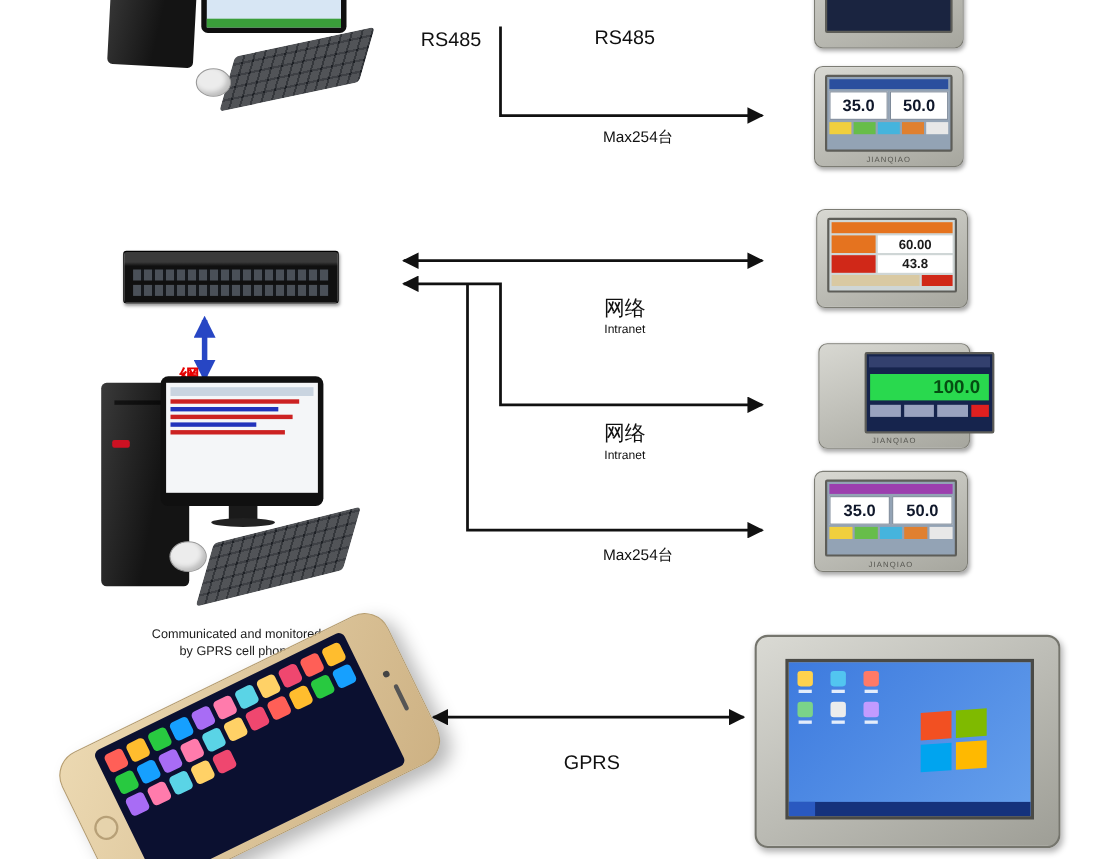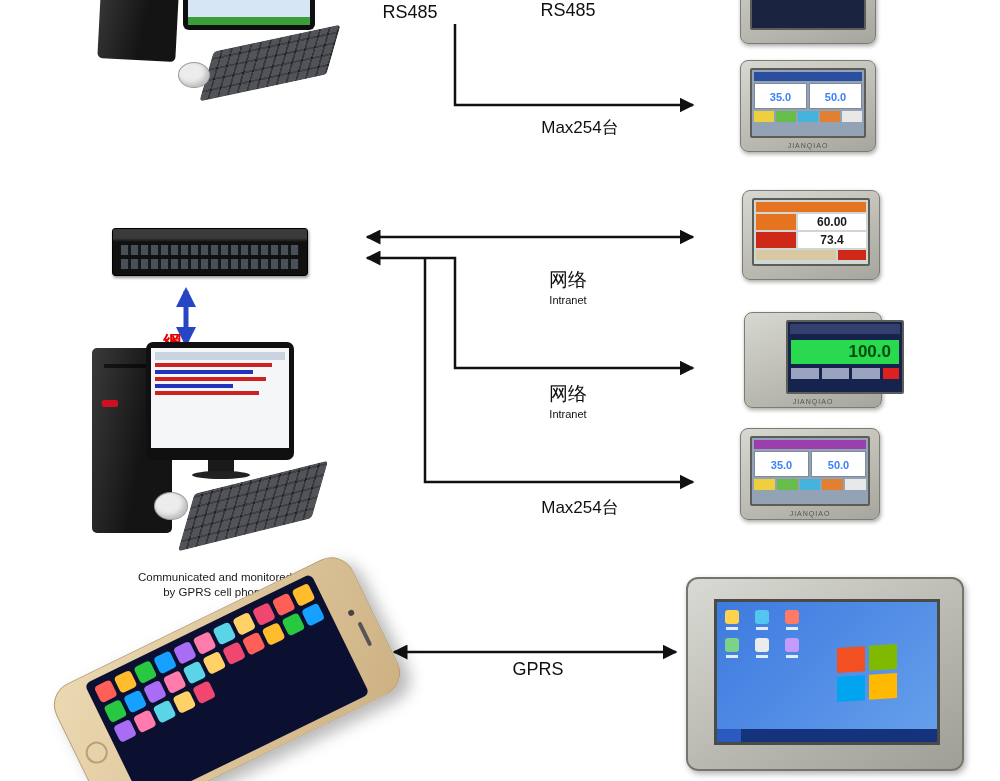--- a/index.html
+++ b/index.html
@@ -2,22 +2,22 @@
 <html><head>
 <meta charset="utf-8">
 <style>
   * { box-sizing: border-box; margin: 0; padding: 0; }
   body { margin: 0; background: #fff; font-family: "Liberation Sans", sans-serif; }
   .canvas { position: relative; width: 1000px; height: 781px; background: #ffffff; overflow: hidden; }
 
   .wires { position: absolute; left: 0; top: 0; pointer-events: none; }
 
   .lbl { position: absolute; color: #101010; text-align: center; }
-  .lbl-lg { font-size: 18px; }
-  .lbl-md { font-size: 17px; }
+  .lbl-lg { font-size: 18px; margin-top: 24px; }
+  .lbl-md { font-size: 14px; }
   .lbl .cn { display: block; font-size: 19px; }
   .lbl .en { display: block; font-size: 11px; margin-top: 1px; }
 
   .banner { position: absolute; height: 23px; background: #111111; color: #fff;
             font-size: 15px; font-weight: bold; text-align: center; line-height: 23px; letter-spacing: 1px; }
 
   .subtitle { position: absolute; text-align: center; color: #1a1a1a; font-size: 11.5px; line-height: 15px; }
 
   .vert-net { position: absolute; left: 160px; top: 292px; width: 24px; height: 62px;
               writing-mode: vertical-rl; text-orientation: upright;
@@ -31,21 +31,21 @@
                 position: relative; overflow: hidden; }
   .hmi-brand { position: absolute; bottom: 2px; left: 0; right: 0; text-align: center;
                font-size: 7px; letter-spacing: 1px; color: #55554f; }
 
   .screen-dark { background: #1a2440; }
 
   .screen-v { background: #93a3b5; }
   .sv-header { height: 9px; margin: 2px; background: #2b4f9e; }
   .he .sv-header { background: #9c3fae; }
   .sv-vals { display: flex; gap: 2px; margin: 0 2px; }
-  .sv-cell { flex: 1; background: #fff; color: #3b82f6; font-weight: bold; font-size: 11px;
+  .sv-cell { flex: 1; background: #fff; color: #0f172a; font-weight: bold; font-size: 15px;
              height: 26px; line-height: 26px; text-align: center; border: 1px solid #7e8a99; }
   .sv-chips { display: flex; gap: 2px; margin: 2px; }
   .sv-chips span { flex: 1; height: 11px; }
   .chip-y { background: #f0cf3e; } .chip-g { background: #67bd4a; } .chip-c { background: #45b4dd; }
   .chip-o { background: #e08030; } .chip-w { background: #e8e8e8; }
 
   .screen-c { background: #cfd6d6; }
   .sc-header { height: 10px; margin: 2px 2px 0; background: #e5731f; }
   .sc-row { display: flex; gap: 2px; margin: 2px 2px 0; height: 16px; }
   .sc-chip { width: 40px; height: 100%; }
@@ -235,21 +235,21 @@
 
   <div class="hmi" style="left:742px; top:190px; width:138px; height:90px;">
     <div class="hmi-screen screen-c">
       <div class="sc-header"></div>
       <div class="sc-row">
         <span class="sc-chip c-orange"></span>
         <span class="sc-cell">60.00</span>
       </div>
       <div class="sc-row">
         <span class="sc-chip c-red"></span>
-        <span class="sc-cell">73.4</span>
+        <span class="sc-cell">43.8</span>
       </div>
       <div class="sc-row" style="height:10px;">
         <span class="sc-chip c-tan"></span>
         <span class="sc-btn"></span>
       </div>
     </div>
   </div>
 
   <div class="hmi" style="left:744px; top:312px; width:138px; height:96px;">
     <div class="hmi-screen screen-d">

